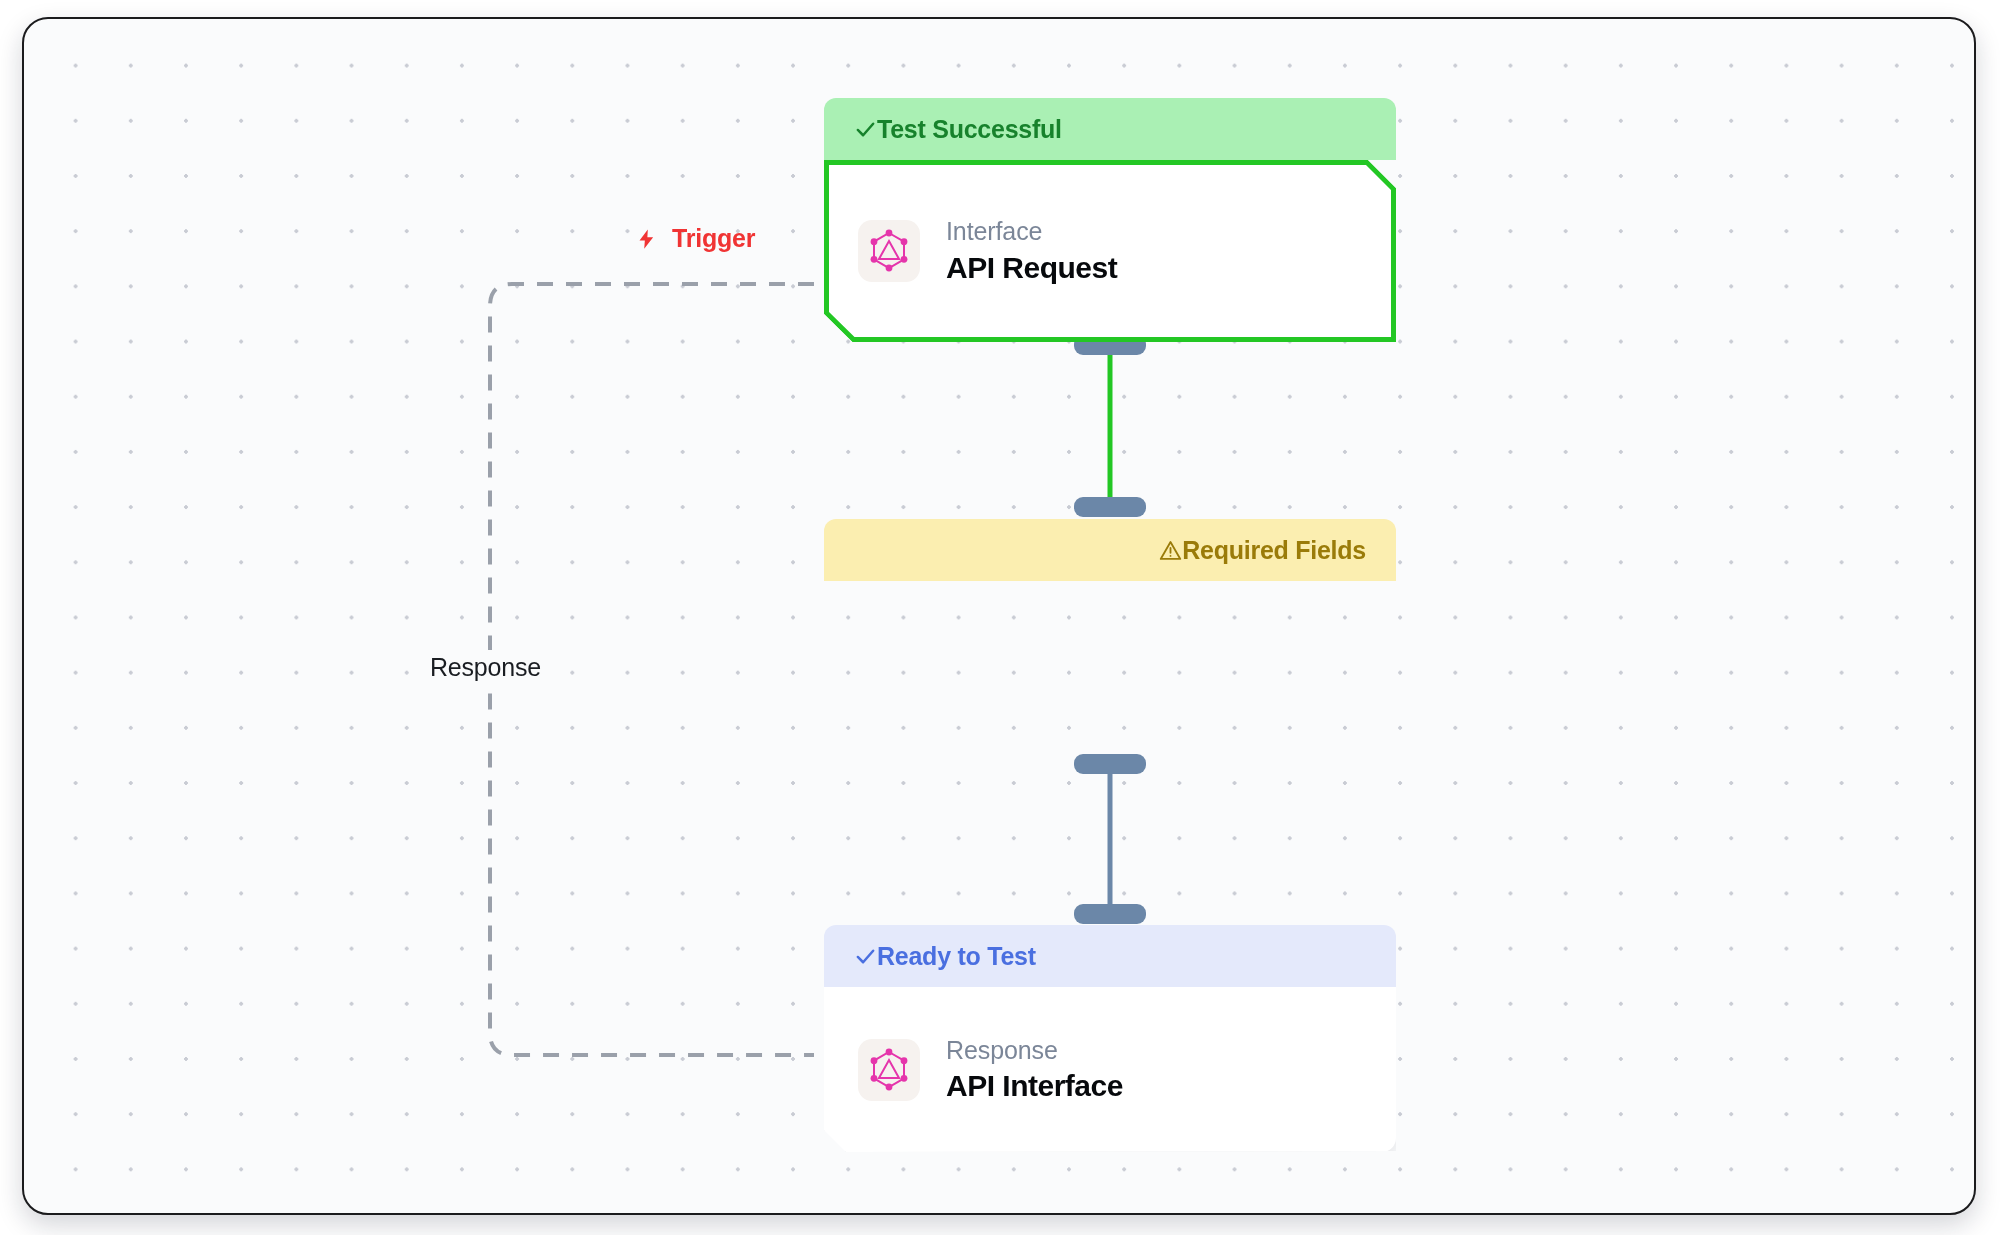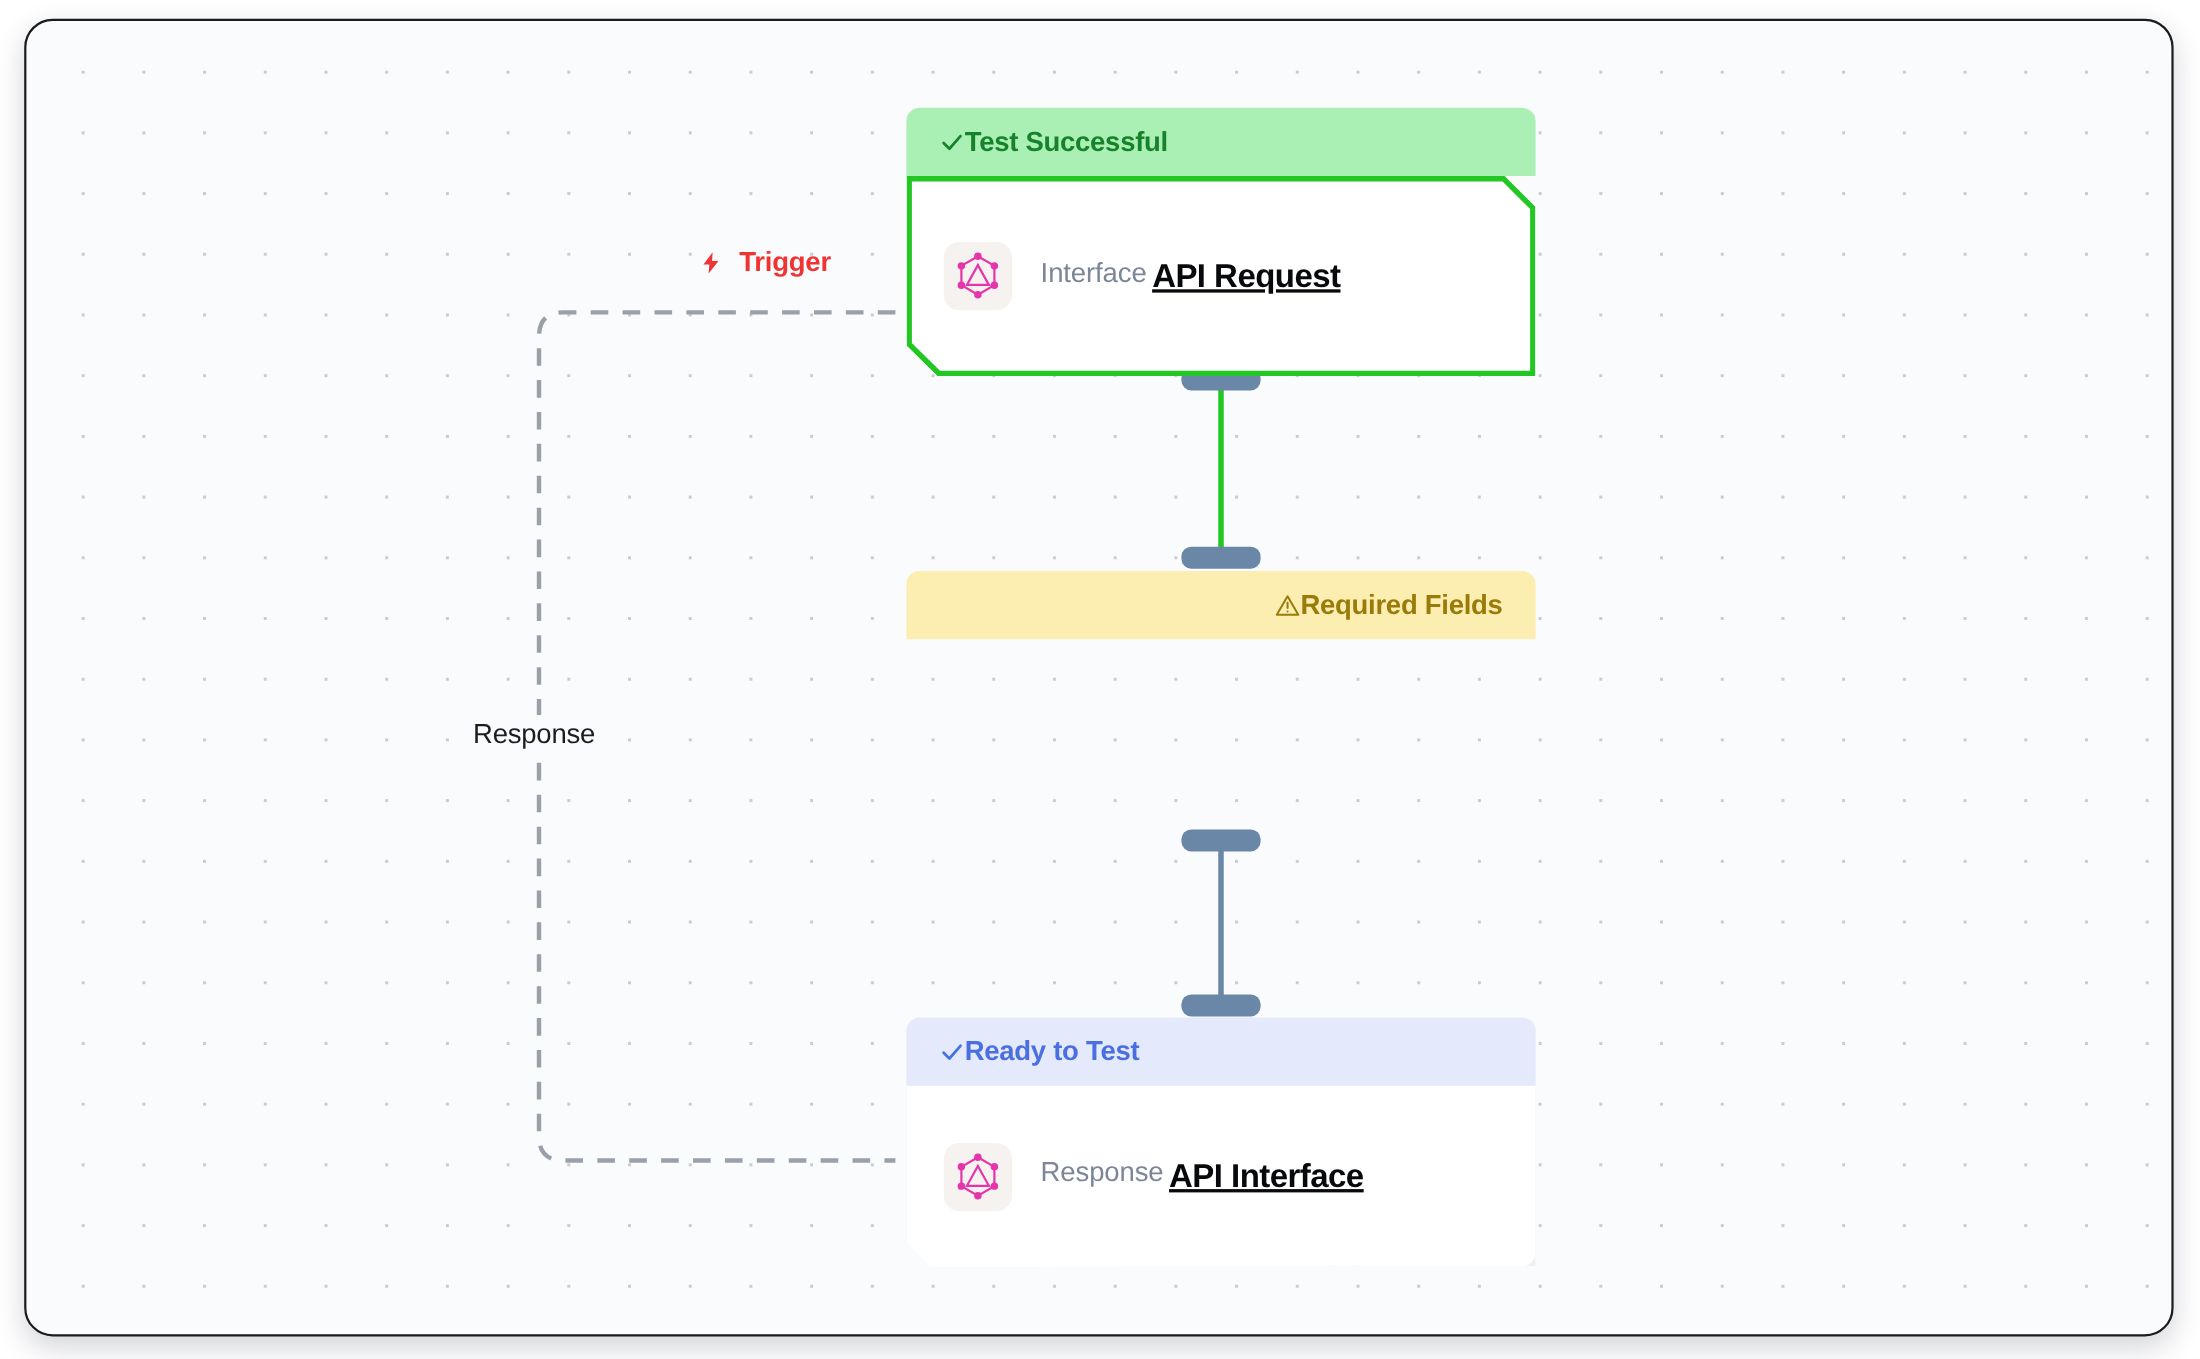--- a/index.html
+++ b/index.html
@@ -124,35 +124,34 @@
     align-items: center;
     justify-content: center;
   }
   .icon-graphql {
     background: #f6f2ef;
   }
   .icon-ai {
     background: #f43f3f;
     box-shadow: 0 0 22px 6px rgba(244,63,63,0.55);
   }
-  .node-text { display: flex; flex-direction: row; gap: 5px; }
+  .node-text { display: flex; flex-direction: column; gap: 5px; }
   .node-kind {
     font-size: 25px;
     color: #7b8698;
     font-weight: 400;
     letter-spacing: -0.1px;
     line-height: 1.1;
   }
   .node-title {
     font-size: 30px;
     color: #07090c;
     font-weight: 700;
     letter-spacing: -0.5px;
     line-height: 1.1;
-    text-decoration: underline;
   }
 
   
   #node-api-request { left: 800px; top: 79px; }
   #node-api-request .node-header {
     background: #aaf0b4;
     color: #17822c;
   }
   #node-api-request .node-body {
     height: 182px;

